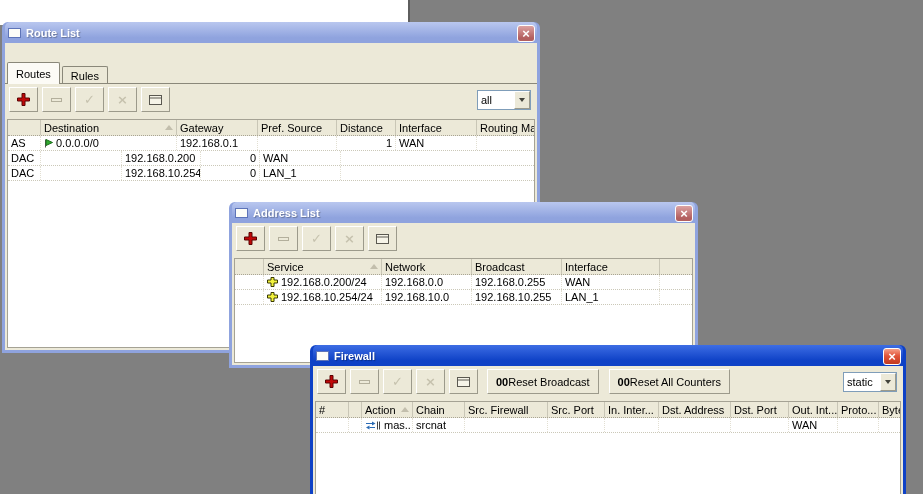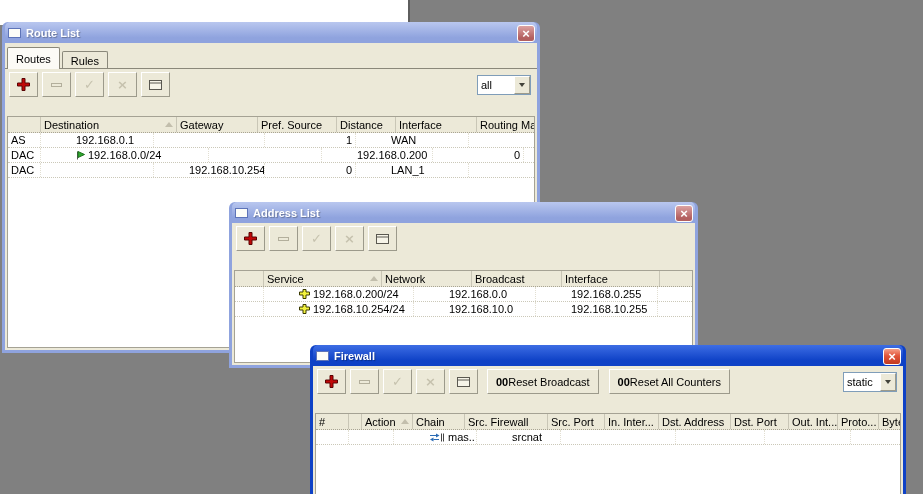--- a/index.html
+++ b/index.html
@@ -19,41 +19,41 @@
 .inactive .titlebar { background:linear-gradient(180deg,#B9C7EF 0%,#8FA3DE 75%);text-align:center; }
 .active .titlebar { background:linear-gradient(180deg,#3D6DE4 0%,#0E41C6 75%); }
 .win-icon { width:13px; height:10px; background:#FDFDF8; border:1px solid #5E74B8; flex:0 0 13px; }
 .title-text { color:#fff; font-weight:bold; font-size:11px; text-shadow:1px 1px 1px rgba(0,0,0,0.3); white-space:nowrap; }
 .closebtn { margin-left:auto; width:18px; height:17px; border:1px solid #fff; border-radius:3px; display:flex; align-items:center; justify-content:center; color:#fff; font-size:13px; font-weight:bold; line-height:1; }
 .inactive .closebtn { background:linear-gradient(180deg,#DCA2A2 0%,#B35F5F 80%); }
 .active .closebtn { background:linear-gradient(180deg,#F5A089 0%,#E2563B 45%,#C23A20 100%); }
 
 .client { background:#ECE9D8; height:calc(100% - 21px); display:flex; flex-direction:column; position:relative; }
 
-.tabstrip { display:flex; align-items:flex-end; padding:3px 2px 0 2px; height:26px; position:relative; flex:0 0 26px; }
+.tabstrip { display:flex; align-items:flex-end; padding:3px 2px 0 2px; height:26px; position:relative; flex:0 0 26px;margin-top:15px; }
 .tabstrip::after { content:""; position:absolute; left:0; right:0; bottom:0; height:0; border-bottom:1px solid #8A887A; z-index:2; }
 .tab { height:18px; padding:0 8px; display:flex; align-items:center; background:#ECE9D8; border:1px solid #8A887A; border-bottom:none; border-radius:2px 2px 0 0; margin-right:2px; position:relative; z-index:1; white-space:nowrap; }
 .tab.selected { height:22px; background:#FCFBF6; z-index:3; }
 
 .toolbar { display:flex; align-items:center; gap:4px; padding:0 4px; height:31px; flex:0 0 31px; }
 .tbtn { width:29px; height:25px; background:#ECE9D8; border:1px solid; border-color:#FFFFFF #9C9A8B #9C9A8B #FFFFFF; display:flex; align-items:center; justify-content:center; flex:0 0 29px; }
 .glyph-disabled { color:#C6C2AE; font-weight:bold; font-size:13px; line-height:1; font-family:"DejaVu Sans",sans-serif; }
 .push-btn { height:25px; background:#ECE9D8; border:1px solid; border-color:#FFFFFF #9C9A8B #9C9A8B #FFFFFF; display:flex; align-items:center; padding:0 8px; white-space:nowrap; }
 .push-btn .prefix { font-weight:bold; }
 .combo { margin-left:auto; margin-right:2px; width:54px; height:20px; background:#fff; border:1px solid #7F9DB9; display:flex; align-items:stretch; flex:0 0 54px; }
 .combo .val { flex:1; display:flex; align-items:center; padding-left:3px; overflow:hidden; white-space:nowrap; }
 .combo .dbtn { width:16px; background:#ECE9D8; border:1px solid; border-color:#FFFFFF #9C9A8B #9C9A8B #FFFFFF; display:flex; align-items:center; justify-content:center; }
 .arrow-down { width:0; height:0; border-left:3px solid transparent; border-right:3px solid transparent; border-top:4px solid #42423A; }
 
-.listbox { flex:1 1 auto; margin:16px 2px 2px; background:#fff; border:1px solid #A5A294; overflow:hidden; display:flex; flex-direction:column; }
+.listbox { flex:1 1 auto; margin:4px 2px 2px; background:#fff; border:1px solid #A5A294; overflow:hidden; display:flex; flex-direction:column; }
 .lb-header { display:flex; height:16px; background:#ECE9D8; border-bottom:1px dotted #A8A494; flex:0 0 16px; }
 .hcell { display:flex; align-items:center; padding:0 3px; border-right:1px solid #C9C6B6; overflow:hidden; white-space:nowrap; flex-shrink:0; }
 .hcell.grow { flex:1 1 auto; border-right:none; }
 .sort-ind { margin-left:auto; width:0; height:0; border-left:4px solid transparent; border-right:4px solid transparent; border-bottom:5px solid #C2BEAC; flex:0 0 8px; }
-.row { display:flex; height:15px; border-bottom:1px dotted #CBC8B8; flex:0 0 15px; background:#fff;gap:32px; }
+.row { display:flex; height:15px; border-bottom:1px dotted #CBC8B8; flex:0 0 15px; background:#fff; }
 .cell { display:flex; align-items:center; padding:0 3px; overflow:hidden; white-space:nowrap; border-right:1px dotted #E2DFD2; gap:3px; flex-shrink:0; }
 .cell.grow { flex:1 1 auto; border-right:none; }
 .cell.right { justify-content:flex-end; }
 .icn { flex:0 0 auto; display:inline-flex; }
 </style>
 </head>
 <body>
 
 <div class="bg-win"></div>
 
@@ -112,37 +112,37 @@
             <span class="sort-ind"></span>
           </div>
         <div class="hcell" style="width:81px">Gateway</div>
         <div class="hcell" style="width:79px">Pref. Source</div>
         <div class="hcell" style="width:59px">Distance</div>
         <div class="hcell" style="width:81px">Interface</div>
         <div class="hcell grow">Routing Mark</div>
       </div>
       <div class="row">
         <div class="cell" style="width:33px">AS</div>
-        <div class="cell" style="width:81px">192.168.0.1</div>
-        <div class="cell" style="width:79px"></div>
-        <div class="cell right" style="width:59px">1</div>
-        <div class="cell" style="width:81px">WAN</div>
-        <div class="cell grow"></div>
-      </div>
-      <div class="row">
-        <div class="cell" style="width:33px">DAC</div>
         <div class="cell" style="width:136px">
             <span class="icn">
               <svg width="9" height="9" viewBox="0 0 9 9">
                 <path d="M1.5 0.5v8" stroke="#555"></path>
                 <path d="M2 0.5L8.5 3.5L2 6.5z" fill="#30A930" stroke="#1C6E1C"></path>
               </svg>
             </span>
-            <span>192.168.0.0/24</span>
-          </div>
+            <span>0.0.0.0/0</span>
+          </div>
+        <div class="cell" style="width:81px">192.168.0.1</div>
+        <div class="cell" style="width:79px"></div>
+        <div class="cell right" style="width:59px">1</div>
+        <div class="cell" style="width:81px">WAN</div>
+        <div class="cell grow"></div>
+      </div>
+      <div class="row">
+        <div class="cell" style="width:33px">DAC</div>
         <div class="cell" style="width:81px"></div>
         <div class="cell" style="width:79px">192.168.0.200</div>
         <div class="cell right" style="width:59px">0</div>
         <div class="cell" style="width:81px">WAN</div>
         <div class="cell grow"></div>
       </div>
       <div class="row">
         <div class="cell" style="width:33px">DAC</div>
         <div class="cell" style="width:81px"></div>
         <div class="cell" style="width:79px">192.168.10.254</div>

